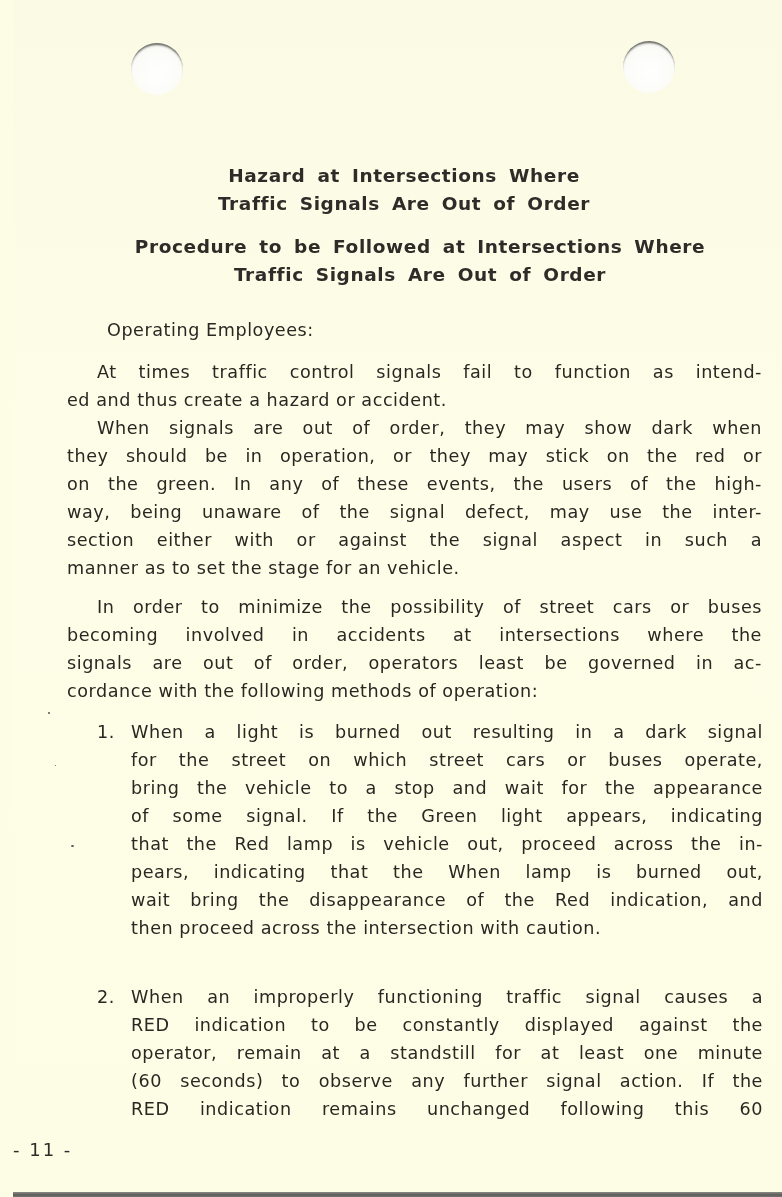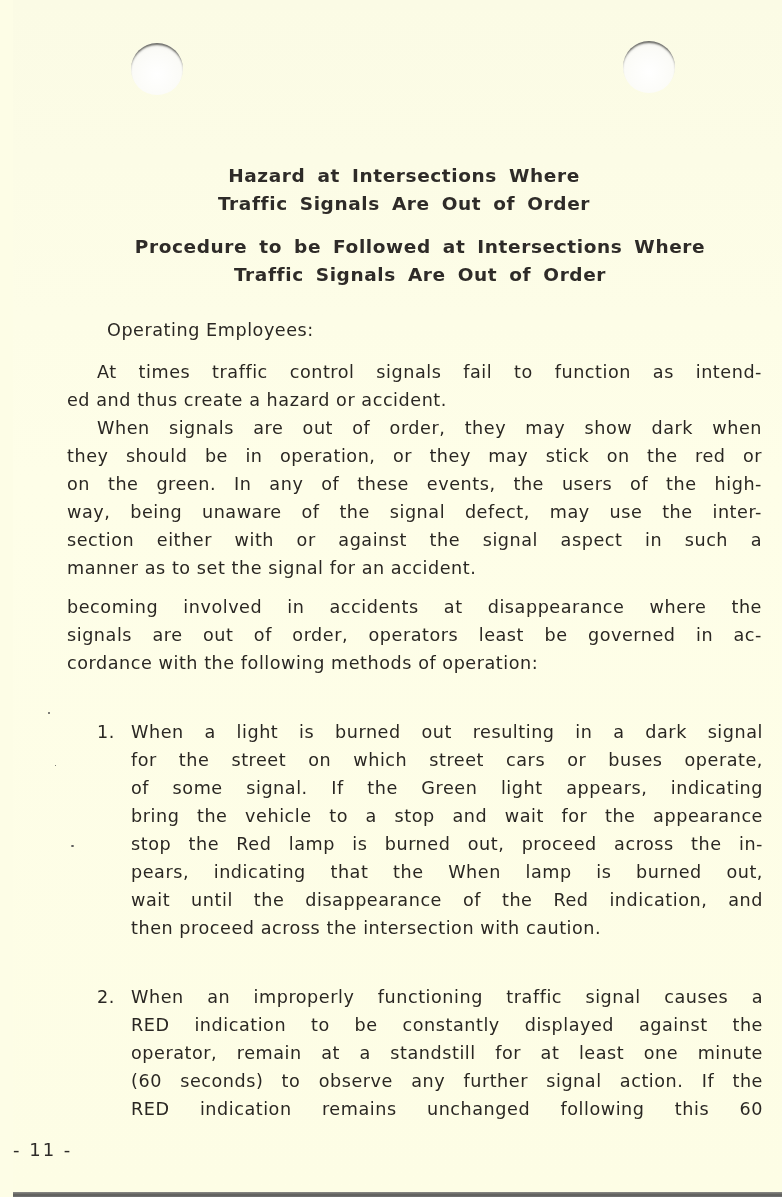--- a/index.html
+++ b/index.html
@@ -119,38 +119,39 @@
   <div class="text heading-ops">Operating Employees:</div>
 
   <div class="text para1">
     <div class="line j" style="padding-left:30px">At times traffic control signals fail to function as intend-</div>
     <div class="line">ed and thus create a hazard or accident.</div>
     <div class="line j" style="padding-left:30px">When signals are out of order, they may show dark when</div>
     <div class="line j">they should be in operation, or they may stick on the red or</div>
     <div class="line j">on the green.  In any of these events, the users of the high-</div>
     <div class="line j">way, being unaware of the signal defect, may use the inter-</div>
     <div class="line j">section either with or against the signal aspect in such a</div>
-    <div class="line">manner as to set the signal for an accident.</div>
+    <div class="line">manner as to set the stage for an vehicle.</div>
   </div>
 
   <div class="text para2">
-    <div class="line j">becoming involved in accidents at disappearance where the</div>
+    <div class="line j" style="padding-left:30px">In order to minimize the possibility of street cars or buses</div>
+    <div class="line j">becoming involved in accidents at intersections where the</div>
     <div class="line j">signals are out of order, operators least be governed in ac-</div>
     <div class="line">cordance with the following methods of operation:</div>
   </div>
 
   <div class="num n1">1.</div>
   <div class="text list1">
     <div class="line j">When a light is burned out resulting in a dark signal</div>
     <div class="line j">for the street on which street cars or buses operate,</div>
+    <div class="line j">bring the vehicle to a stop and wait for the appearance</div>
     <div class="line j">of some signal.  If the Green light appears, indicating</div>
-    <div class="line j">bring the vehicle to a stop and wait for the appearance</div>
-    <div class="line j">stop the Red lamp is burned out, proceed across the in-</div>
+    <div class="line j">that the Red lamp is vehicle out, proceed across the in-</div>
     <div class="line j">pears, indicating that the When lamp is burned out,</div>
-    <div class="line j">wait until the disappearance of the Red indication, and</div>
+    <div class="line j">wait bring the disappearance of the Red indication, and</div>
     <div class="line">then proceed across the intersection with caution.</div>
   </div>
 
   <div class="num n2">2.</div>
   <div class="text list2">
     <div class="line j">When an improperly functioning traffic signal causes a</div>
     <div class="line j">RED indication to be constantly displayed against the</div>
     <div class="line j">operator, remain at a standstill for at least one minute</div>
     <div class="line j">(60 seconds) to observe any further signal action.  If the</div>
     <div class="line j">RED indication remains unchanged following this 60</div>

